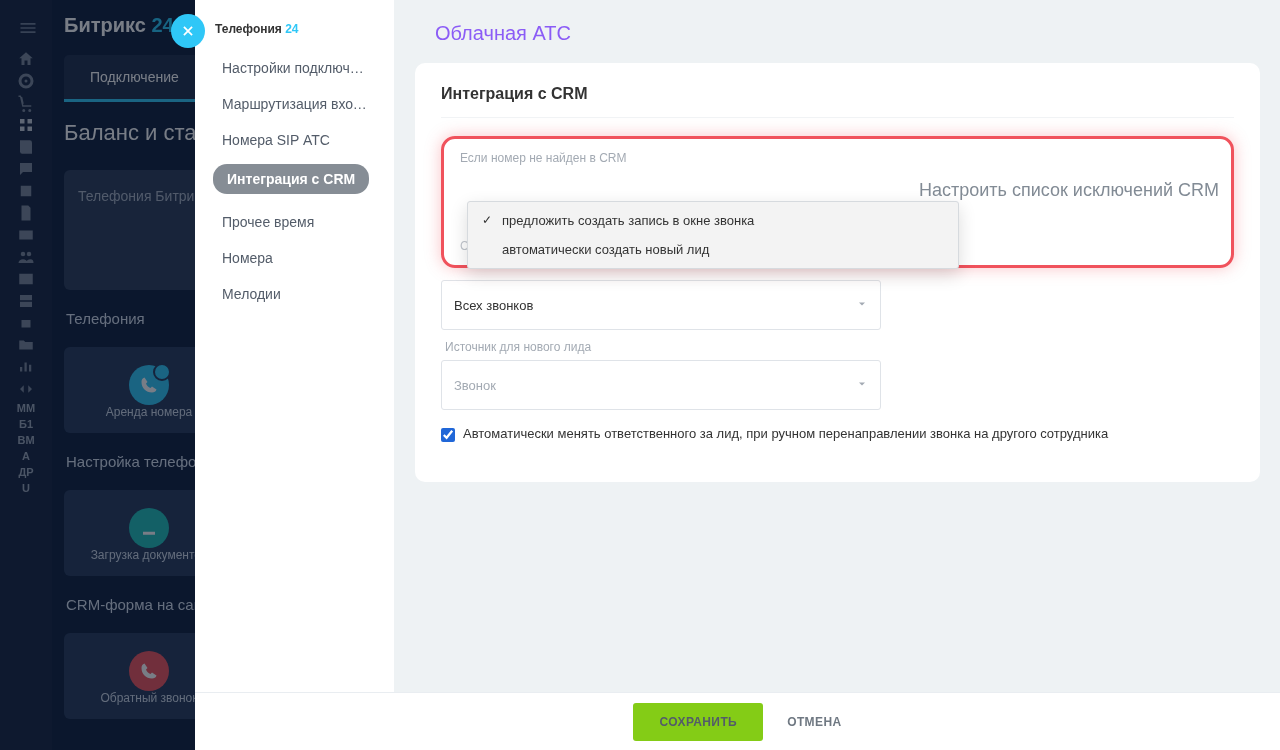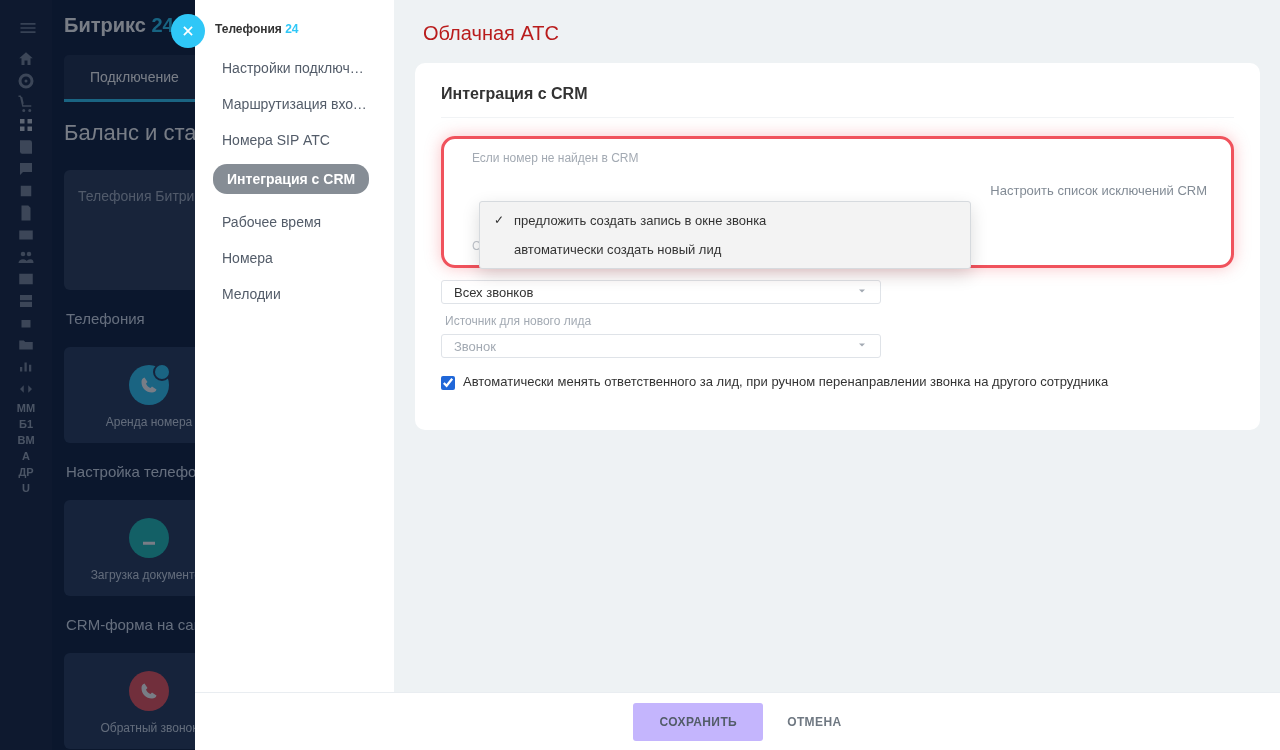--- a/index.html
+++ b/index.html
@@ -17,21 +17,21 @@
 .dark-area { position: absolute; left: 52px; top: 0; right: 0; height: 100%; background: #0e1d3b; }
 .brand { position:absolute; left:12px; top:14px; font-size:20px; font-weight:600; color:#fff; }
 .brand .accent{ color:#29c7f7; }
 .tabs { position:absolute; left:12px; top:55px; }
 .tab { display:inline-block; background:#1d2d4a; color:#fff; font-size:14px; padding:14px 26px; border-radius:5px 5px 0 0; border-bottom:3px solid #2fc7f7; }
 .balance-title{ position:absolute; left:12px; top:120px; color:#fff; font-size:22px; font-weight:300;}
 .card { background:#1f2f4d; border-radius:6px; color:#a8b2c2; padding:18px 14px; font-size:14px; }
 .card.light{ background:#2a3a57; }
 .card-stack{position:absolute; left:12px; top:170px; width:170px; display:flex; flex-direction:column; gap:12px;}
 .section-label{ color:#d5deeb; font-size:15px; padding:8px 2px;}
-.tile{ background:#26395a; border-radius:6px; display:flex; flex-direction:column; align-items:center; justify-content:center; padding:18px 6px 14px; gap:10px;}
+.tile{ background:#26395a; border-radius:6px; display:flex; flex-direction:column; align-items:center; justify-content:center; padding:18px 6px 14px; }
 .tile .circle{ width:40px;height:40px;border-radius:50%; display:flex;align-items:center;justify-content:center; }
 .tile .circle.blue{ background:#2fc7f7; position:relative;}
 .tile .circle.blue::after{content:""; position:absolute; top:-2px; right:-2px; width:14px;height:14px; background:#2fc7f7; border-radius:50%; border:2px solid #26395a;}
 .tile .circle.teal{ background:#1fbfb8;}
 .tile .circle.red{ background:#f0525c;}
 .tile .lbl{ color:#cfd8e6; font-size:12px; text-align:center;}
 .tile svg{width:18px;height:18px;fill:#fff;}
 
 
 .dim{ position:absolute; inset:0; background:rgba(10,18,34,0.55); z-index:3;}
@@ -42,45 +42,45 @@
 .panel-close svg{width:14px;height:14px;fill:#fff;}
 
 .secondary-nav{ width:200px; background:#fff; padding:22px 0 0 0; border-right:1px solid #eef2f4;}
 .secondary-title{ padding:0 20px 14px; font-size:12px; font-weight:600; color:#333;}
 .secondary-title .accent{ color:#2fc7f7; font-weight:600;}
 .nav-item{ padding:10px 27px; font-size:14px; color:#535c69; cursor:pointer; white-space:nowrap; overflow:hidden; text-overflow:ellipsis;}
 .nav-item.active{ background:#868d95; color:#fff; border-radius:14px; margin:2px 10px; padding:7px 14px; display:inline-block; font-weight:600;}
 .nav-active-wrap{ padding:4px 8px; }
 
 .main { flex:1; display:flex; flex-direction:column; }
-.main-title{ padding:22px 28px 18px; font-size:20px; color:#b91c1c; }
+.main-title{ padding:22px 40px 18px; font-size:20px; color:#8b5cf6; }
 .white-card{ margin:0 20px; background:#fff; border-radius:10px; padding:22px 26px 40px; flex:0 0 auto;}
 .white-card h3{ font-size:16px; font-weight:600; color:#333; margin-bottom:18px; padding-bottom:14px; border-bottom:1px solid #f1f3f5;}
 
-.highlight-box{ border:3px solid #f0525c; border-radius:14px; padding:6px 24px 12px; margin-bottom:12px; position:relative; box-shadow:0 0 16px rgba(240,82,92,0.35);}
+.highlight-box{ border:3px solid #f0525c; border-radius:14px; padding:6px 12px 12px; margin-bottom:12px; position:relative; box-shadow:0 0 16px rgba(240,82,92,0.35);}
 .field-label{ font-size:12px; color:#a3aab3; margin:6px 0 6px 4px; }
-.select{ width:440px; height:24px; border:1px solid #dfe3e8; border-radius:3px; background:#fff; padding:0 12px; font-size:13px; color:#a3aab3; display:flex; align-items:center; justify-content:space-between; }
+.select{ width:440px; height:50px; border:1px solid #dfe3e8; border-radius:3px; background:#fff; padding:0 12px; font-size:13px; color:#a3aab3; display:flex; align-items:center; justify-content:space-between; }
 .select.dark-text{ color:#333;}
 .select .chev{ color:#a3aab3; }
 .select .chev svg{width:12px;height:12px;fill:currentColor;}
 
 .highlight-row{ display:flex; align-items:center; gap:18px;}
-.config-link{ color:#828b95; font-size:13px; cursor:pointer; margin-left:auto; white-space:nowrap;}
+.config-link{ color:#828b95; font-size:18px; cursor:pointer; margin-left:auto; white-space:nowrap;}
 
 .dropdown-pop{ position:absolute; left:11px; top:30px; width:492px; background:#f3f3f3; border:1px solid #d6dade; border-radius:3px; box-shadow:0 6px 18px rgba(0,0,0,0.14); z-index:20; padding:4px 0;}
 .dropdown-pop .opt{ padding:7px 16px 7px 34px; font-size:13px; color:#333; position:relative; cursor:pointer;}
 .dropdown-pop .opt.selected::before{ content:"✓"; position:absolute; left:14px; top:7px; color:#333; font-size:12px;}
 .fake-under{ font-size:12px; color:#c0c5cc; margin-left:4px; margin-top:30px;}
 
 .form-block{ margin-top:10px; }
 .checkbox-row{ display:flex; align-items:flex-start; gap:8px; margin-top:16px; font-size:13px; color:#333;}
 .checkbox-row input{ width:14px;height:14px; accent-color:#2067d8; margin-top:2px;}
 
 .footer{ position:absolute; left:195px; right:0; bottom:0; height:58px; background:#fff; border-top:1px solid #e9edf1; display:flex; align-items:center; justify-content:center; gap:24px; z-index:6;}
-.btn-primary{ background:#c4b5fd; color:#535c69; border:none; padding:12px 26px; font-size:12px; font-weight:700; letter-spacing:0.4px; border-radius:3px; cursor:pointer; text-transform:uppercase;}
+.btn-primary{ background:#84cc16; color:#535c69; border:none; padding:12px 26px; font-size:12px; font-weight:700; letter-spacing:0.4px; border-radius:3px; cursor:pointer; text-transform:uppercase;}
 .btn-secondary{ background:none; border:none; color:#6f7882; font-size:12px; font-weight:700; letter-spacing:0.4px; cursor:pointer; text-transform:uppercase;}
 </style>
 </head>
 <body>
 
 <div class="hamburger"><svg viewBox="0 0 24 24">
       <path d="M3 6h18v2H3zM3 11h18v2H3zM3 16h18v2H3z"></path>
     </svg></div>
 <div class="app-sidebar">
   <div style="height:36px"></div>
@@ -216,21 +216,21 @@
         <path d="M5 5l14 14M19 5L5 19" stroke="#fff" stroke-width="3" fill="none"></path>
       </svg>
     </div>
 
   <div class="secondary-nav">
     <div class="secondary-title"><span>Телефония</span> <span class="accent">24</span></div>
     <div class="nav-item">Настройки подключения</div>
     <div class="nav-item">Маршрутизация входящ…</div>
     <div class="nav-item">Номера SIP АТС</div>
     <div class="nav-active-wrap"><div class="nav-item active">Интеграция с CRM</div></div>
-    <div class="nav-item">Рабочее время</div>
+    <div class="nav-item">Прочее время</div>
     <div class="nav-item">Номера</div>
     <div class="nav-item">Мелодии</div>
   </div>
 
   <div class="main">
     <div class="main-title">Облачная АТС</div>
     <div class="white-card">
       <h3>Интеграция с CRM</h3>
 
       <div class="highlight-box">

